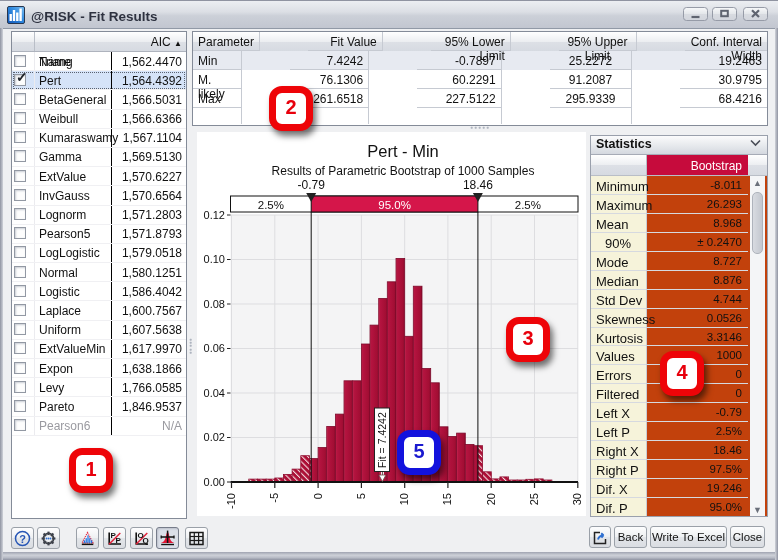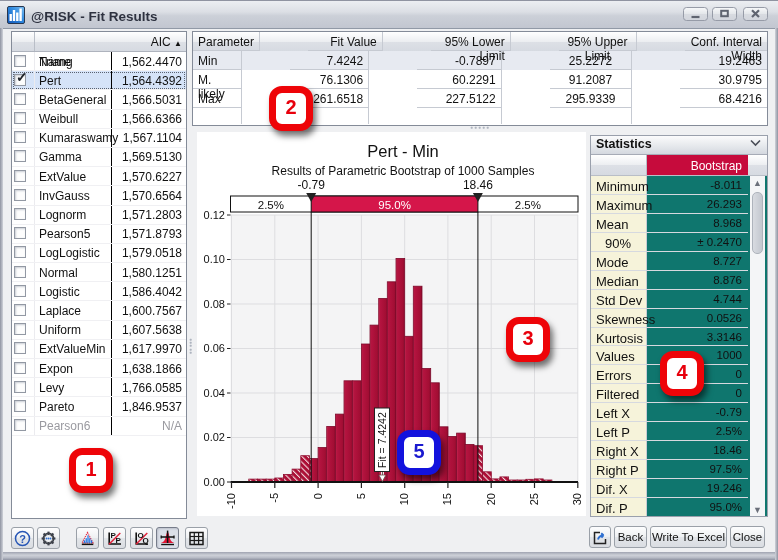--- a/index.html
+++ b/index.html
@@ -39,21 +39,21 @@
 .thead { background:linear-gradient(#ffffff,#eceef1 50%,#dde0e6 52%,#d6dae1); }
 .t0 { width:72px; } .t1 { width:119px; text-align:right; } .t2 { width:128px; text-align:right; }
 .t3 { width:125px; text-align:center; } .t4 { width:132px; text-align:right; }
 .tmin { background:#e7eaf1; }
 .tr.last div { border-bottom:1px solid #c6cad2; }
 .tr.fill { height:16px; }
 .tr.fill div { border-bottom:none; }
 
 .chart { position:absolute; left:197px; top:132px; width:389px; height:384px; background:#fff; }
 
-.stats { position:absolute; left:590px; top:135px; width:178px; height:382px; background:#0f766e; border:1px solid #9aa0ac; overflow:hidden; }
+.stats { position:absolute; left:590px; top:135px; width:178px; height:382px; background:#c2410c; border:1px solid #9aa0ac; overflow:hidden; }
 .shead { height:18.5px; background:linear-gradient(#fbfbfc,#e4e7eb 60%,#d4d8df); border-bottom:1px solid #a6abb6;
   font-weight:bold; font-size:12.5px; padding:1px 0 0 5px; position:relative; }
 .schev { position:absolute; right:6px; top:3px; }
 .sthead { display:flex; height:21.5px; border-bottom:1px solid #b9bec7; }
 .sth0 { width:55.5px; background:linear-gradient(#ffffff,#eceef1 50%,#dde0e6 52%,#d6dae1); border-right:1px solid #b9bec7; }
 .sth1 { width:101.5px; background:#c60b3c; color:#fff; text-align:right; padding:4px 6px 0 0; }
 .sth2 { flex:1; background:linear-gradient(#ffffff,#eceef1 50%,#dde0e6 52%,#d6dae1); }
 .sbody { position:relative; }
 .sr { display:flex; height:18.95px; }
 .sl { width:55.5px; background:#f6f3da; border-right:1px solid #c9ccd4; border-bottom:1px solid #d6d9df; padding:3px 0 0 5px; font-size:13px; }

